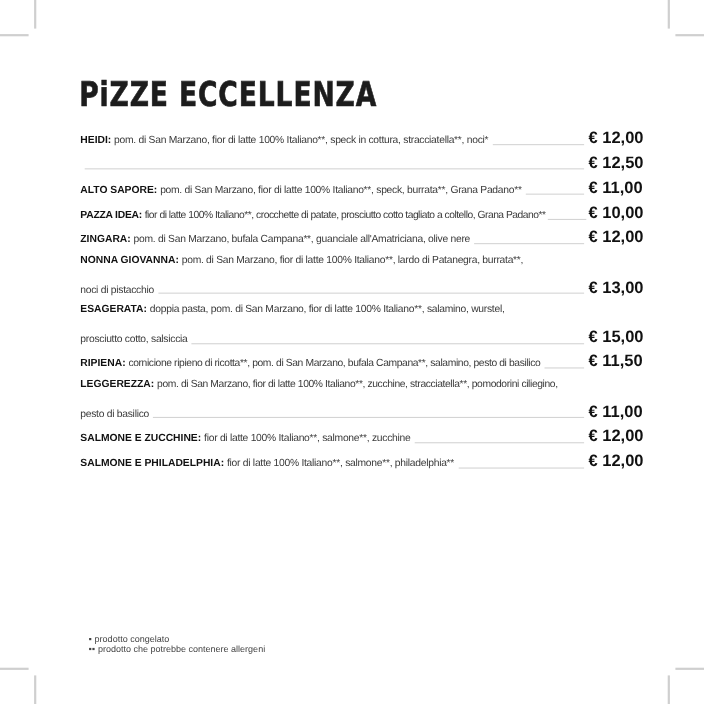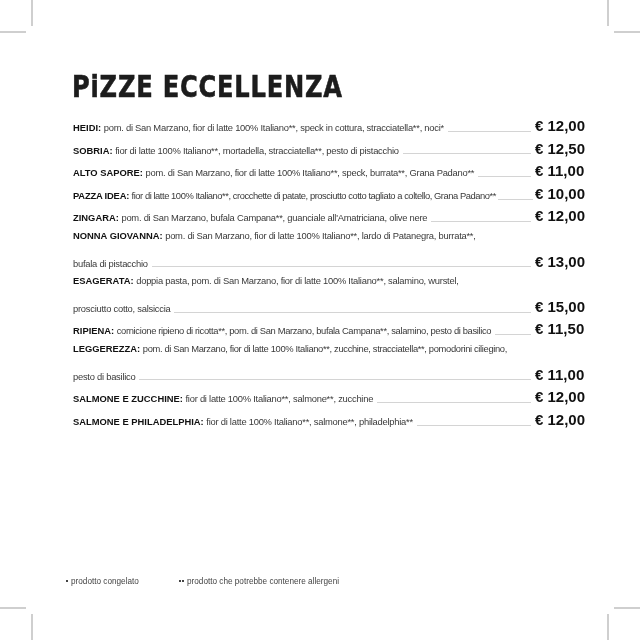--- a/index.html
+++ b/index.html
@@ -23,21 +23,21 @@
     font-size: 9.4px; white-space: nowrap;
   }
   .line .txt { flex: 0 1 auto; transform-origin: left; }
   .line .name { font-weight: bold; color: #111; }
   .line .desc { color: #3a3a3a; letter-spacing: -0.25px; }
   .line .leader {
     flex: 1 1 auto; border-bottom: 1px solid #d4d4d4; margin: 0 4px 0 4px; height: 0; align-self: center; position: relative; top: 3px;
   }
   .line .price { font-weight: bold; color: #111; font-size: 15px; width: 32px; text-align: right; flex: 0 0 auto; }
   .line.cont .txt { }
-  .footer { position: absolute; top: 577px; left: 66px; font-size: 8.2px; color: #444; display: flex; }
+  .footer { position: absolute; top: 577px; left: 81px; font-size: 8.2px; color: #444; display: flex; flex-direction: column; }
   .footer .note1 { width: 113px; }
   .sq { display: inline-block; width: 2px; height: 2px; background: #444; margin-right: 3px; vertical-align: middle; position: relative; top: -1px; }
 </style>
 </head>
 <body>
 
 <div class="crop" style="left:31px;top:0;width:2px;height:26px;"></div>
 <div class="crop" style="left:0;top:31px;width:26px;height:2px;"></div>
 <div class="crop" style="left:607px;top:0;width:2px;height:26px;"></div>
 <div class="crop" style="left:614px;top:31px;width:26px;height:2px;"></div>
@@ -50,21 +50,20 @@
 
 <div class="menu">
 
   <div class="line">
     <span class="txt"><span class="name">HEIDI:</span> <span class="desc">pom. di San Marzano, fior di latte 100% Italiano**, speck in cottura, stracciatella**, noci*</span></span>
     <span class="leader"></span>
     <span class="price">€ 12,00</span>
   </div>
 
   <div class="line">
-    <span class="txt"><span class="name">SOBRIA:</span> <span class="desc">fior di latte 100% Italiano**, mortadella, stracciatella**, pesto di pistacchio</span></span>
     <span class="leader"></span>
     <span class="price">€ 12,50</span>
   </div>
 
   <div class="line">
     <span class="txt"><span class="name">ALTO SAPORE:</span> <span class="desc">pom. di San Marzano, fior di latte 100% Italiano**, speck, burrata**, Grana Padano**</span></span>
     <span class="leader"></span>
     <span class="price">€ 11,00</span>
   </div>
 
@@ -77,21 +76,21 @@
   <div class="line">
     <span class="txt"><span class="name">ZINGARA:</span> <span class="desc">pom. di San Marzano, bufala Campana**, guanciale all'Amatriciana, olive nere</span></span>
     <span class="leader"></span>
     <span class="price">€ 12,00</span>
   </div>
 
   <div class="line">
     <span class="txt"><span class="name">NONNA GIOVANNA:</span> <span class="desc">pom. di San Marzano, fior di latte 100% Italiano**, lardo di Patanegra, burrata**,</span></span>
   </div>
   <div class="line cont">
-    <span class="txt"><span class="desc">bufala di pistacchio</span></span>
+    <span class="txt"><span class="desc">noci di pistacchio</span></span>
     <span class="leader"></span>
     <span class="price">€ 13,00</span>
   </div>
 
   <div class="line">
     <span class="txt"><span class="name">ESAGERATA:</span> <span class="desc">doppia pasta, pom. di San Marzano, fior di latte 100% Italiano**, salamino, wurstel,</span></span>
   </div>
   <div class="line cont">
     <span class="txt"><span class="desc">prosciutto cotto, salsiccia</span></span>
     <span class="leader"></span>

